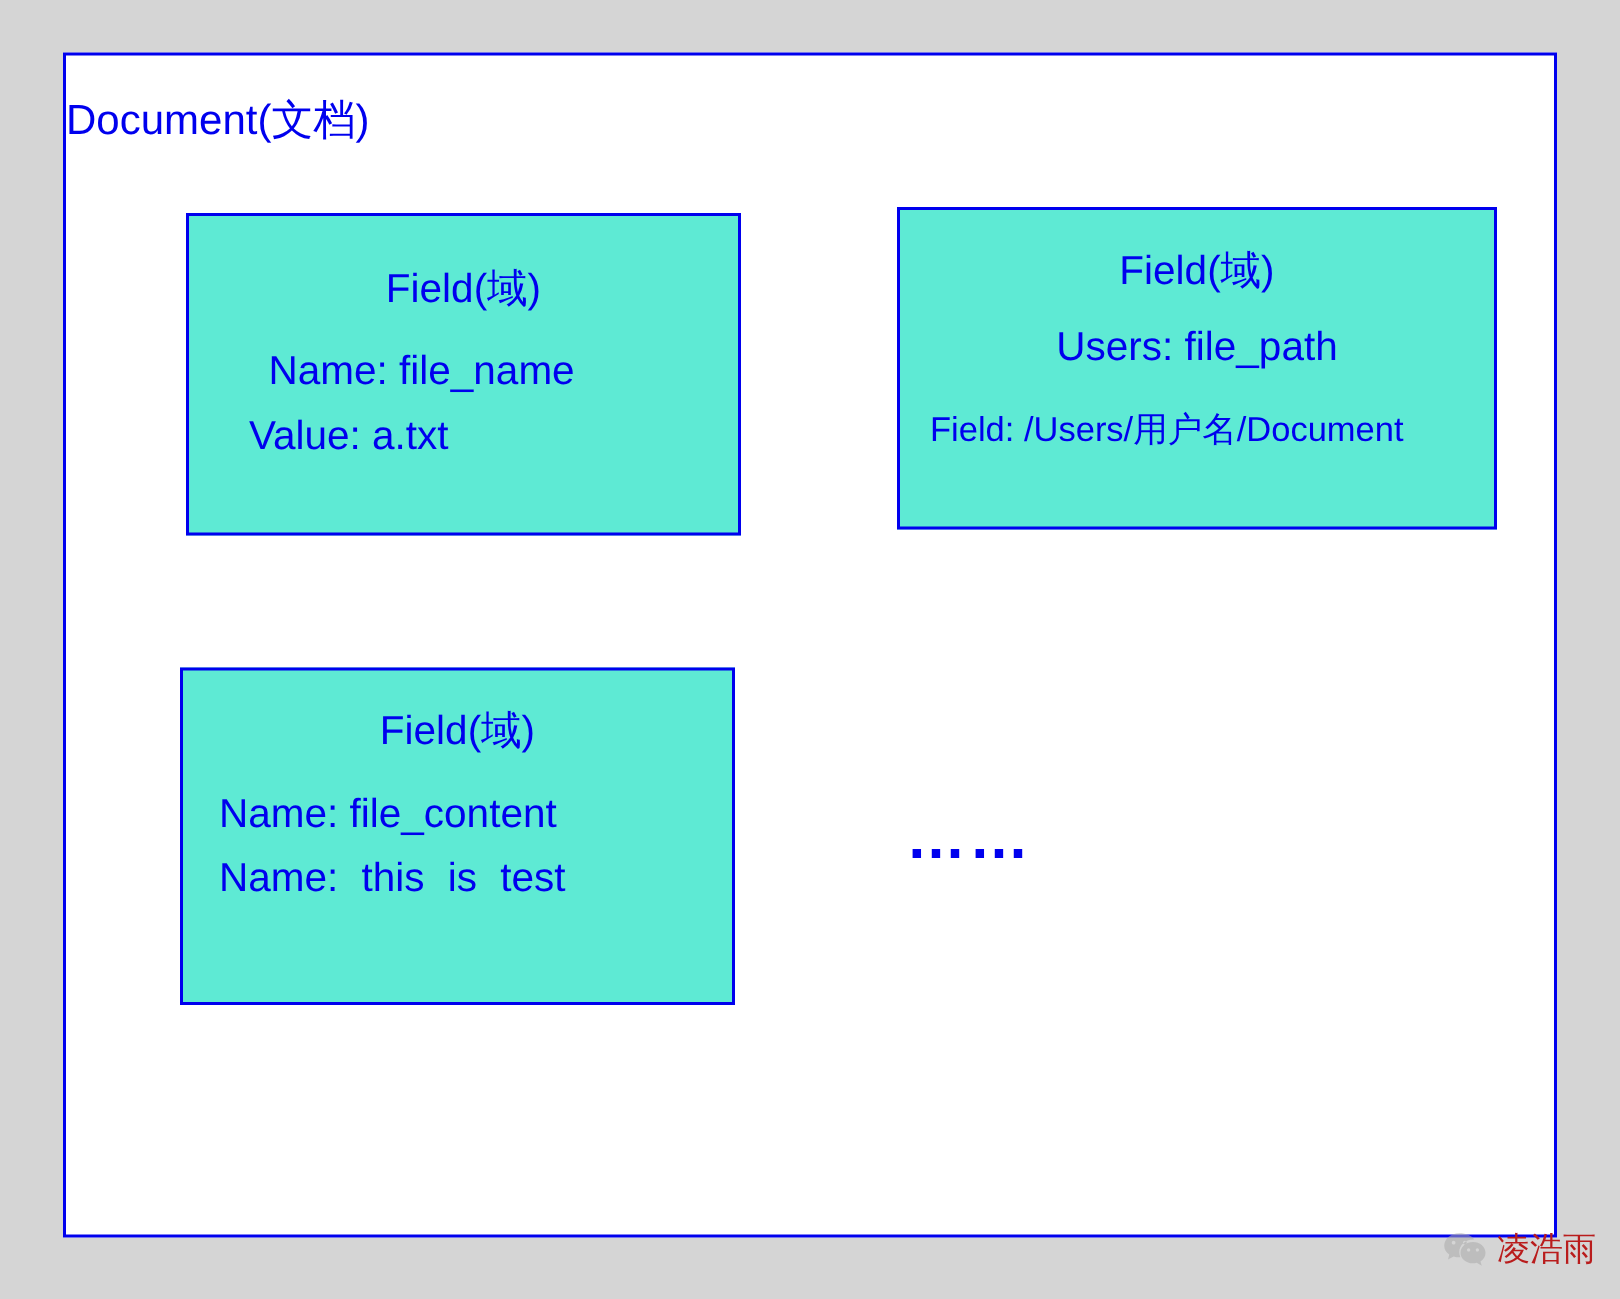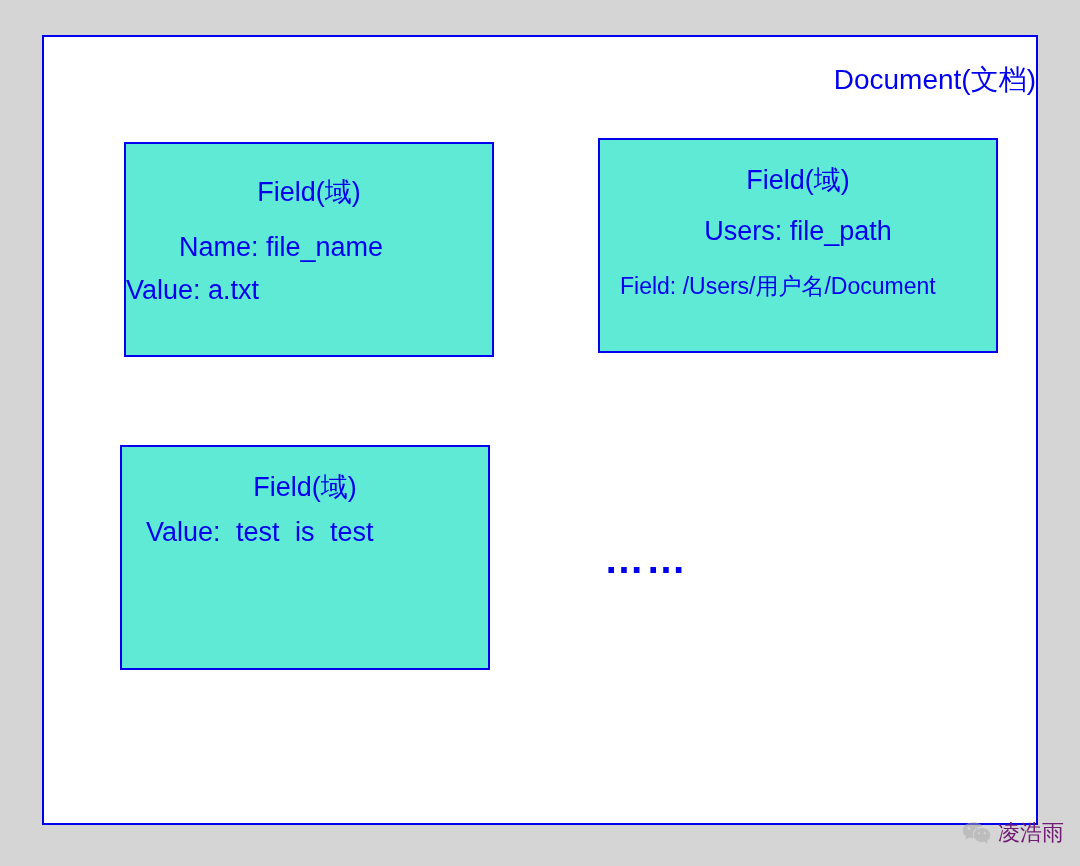--- a/index.html
+++ b/index.html
@@ -22,21 +22,21 @@
       width: 996px;
       height: 790px;
       border: 2px solid #0000ee;
       background: #ffffff;
     }
     .document-title {
       position: absolute;
       left: 0;
       right: 0;
       top: 24px;
-      text-align: right;
+      text-align: left;
       color: #0000ee;
       font-size: 28px;
     }
     .field-box {
       position: absolute;
       border: 2px solid #0000ee;
       background: #5eead4;
     }
     .field-box-1 {
       left: 80px;
@@ -66,20 +66,21 @@
     .field-name {
       color: #0000ee;
       font-size: 27px;
       margin-top: 22px;
       padding-left: 53px;
     }
     .field-value {
       color: #0000ee;
       font-size: 27px;
       margin-top: 12px;
+      padding-left: 40px;
     }
     .field-box-2 .field-name {
       text-align: center;
       padding-left: 0;
       margin-top: 18px;
     }
     .field-box-2 .field-value {
       font-size: 23px;
       padding-left: 20px;
       margin-top: 24px;
@@ -103,21 +104,21 @@
       font-weight: bold;
       letter-spacing: 2px;
     }
     .watermark {
       position: absolute;
       right: 16px;
       bottom: 18px;
       display: flex;
       align-items: center;
       gap: 6px;
-      color: #701a75;
+      color: #b91c1c;
       font-size: 22px;
     }
     .wechat-icon {
       width: 30px;
       height: 26px;
       position: relative;
       opacity: 0.55;
     }
     .wechat-icon svg {
       width: 100%;
@@ -137,21 +138,22 @@
   </div>
 
   <div class="field-box field-box-2">
     <div class="field-title">Field(域)</div>
     <div class="field-name">Users: file_path</div>
     <div class="field-value">Field: /Users/用户名/Document</div>
   </div>
 
   <div class="field-box field-box-3">
     <div class="field-title">Field(域)</div>
-    <div class="field-value">Value: test  is  test</div>
+    <div class="field-name">Name: file_content</div>
+    <div class="field-value">Name: this  is  test</div>
   </div>
 
   <div class="ellipsis">……</div>
 </div>
 
 <div class="watermark">
   <span class="wechat-icon">
     <svg viewBox="0 0 36 30">
       <path fill="#aaaaaa" d="M13,2 C6,2 1,6.5 1,12 C1,15 2.5,17.5 5,19 L4,23 L8.5,20.5 C10,21 11.5,21.2 13,21.2 C13.3,21.2 13.6,21.2 13.9,21.1 C13.3,19.8 13,18.4 13,17 C13,11.5 18,7 24,7 C24.3,7 24.6,7 24.9,7.05 C23.5,4 18.7,2 13,2 Z M8.5,8 C9.3,8 10,8.7 10,9.5 C10,10.3 9.3,11 8.5,11 C7.7,11 7,10.3 7,9.5 C7,8.7 7.7,8 8.5,8 Z M17.5,8 C18.3,8 19,8.7 19,9.5 C19,10.3 18.3,11 17.5,11 C16.7,11 16,10.3 16,9.5 C16,8.7 16.7,8 17.5,8 Z"></path>
       <path fill="#aaaaaa" d="M24,9 C18.5,9 14,12.8 14,17.5 C14,22.2 18.5,26 24,26 C25,26 26,25.9 27,25.6 L31,28 L30,24.5 C32.5,23 34,20.5 34,17.5 C34,12.8 29.5,9 24,9 Z M20.5,14 C21.2,14 21.8,14.6 21.8,15.3 C21.8,16 21.2,16.6 20.5,16.6 C19.8,16.6 19.2,16 19.2,15.3 C19.2,14.6 19.8,14 20.5,14 Z M27.5,14 C28.2,14 28.8,14.6 28.8,15.3 C28.8,16 28.2,16.6 27.5,16.6 C26.8,16.6 26.2,16 26.2,15.3 C26.2,14.6 26.8,14 27.5,14 Z"></path>

